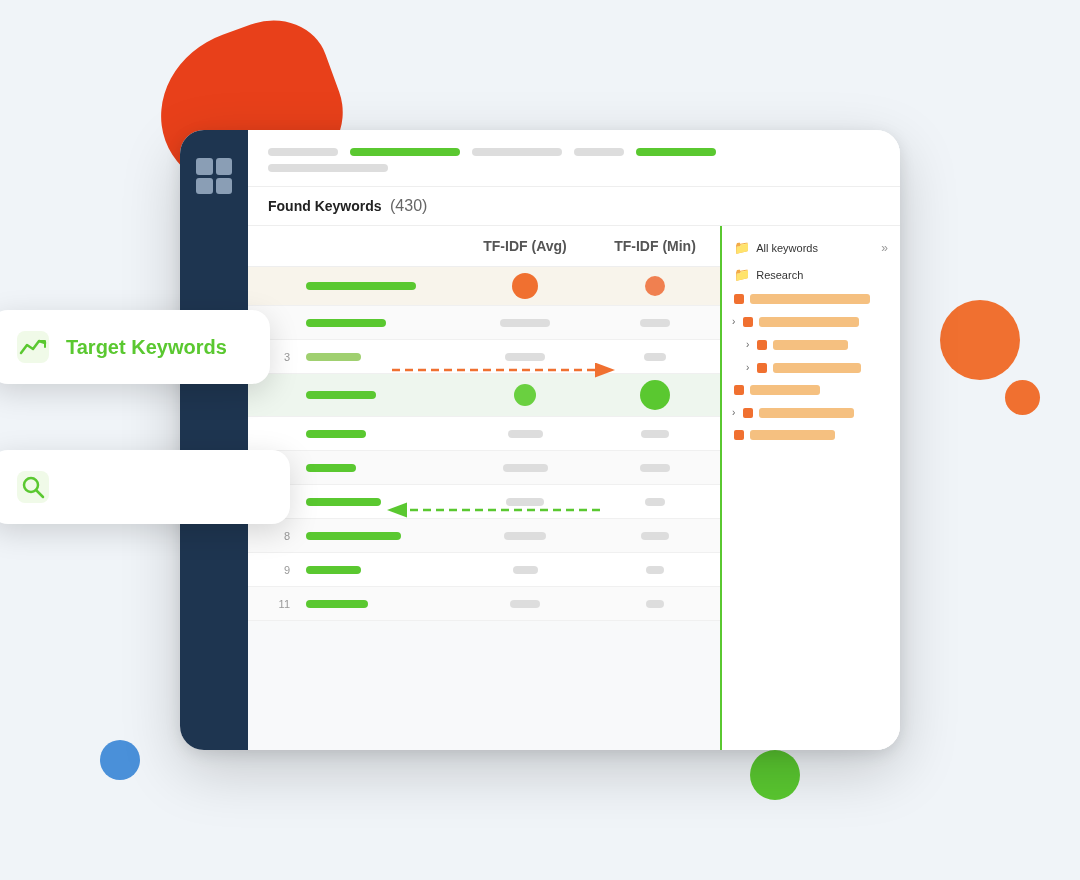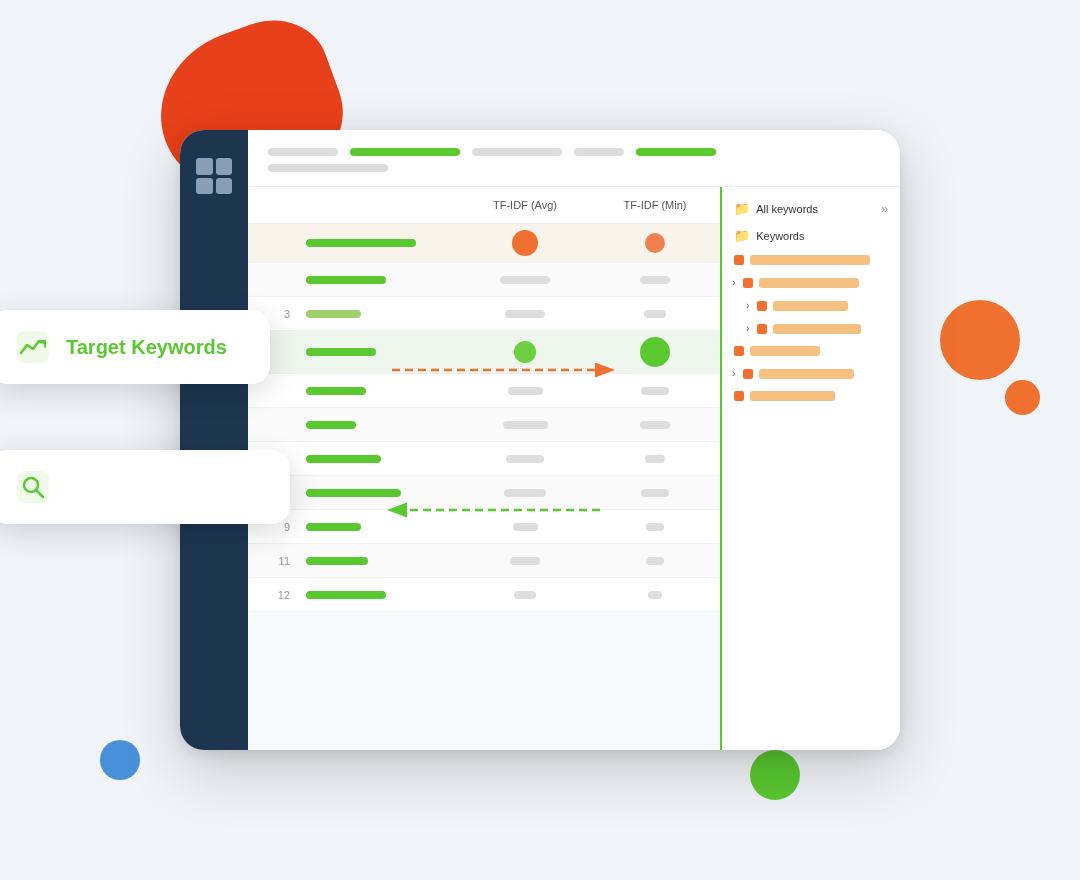--- a/index.html
+++ b/index.html
@@ -168,22 +168,22 @@
 
     .table-header {
       display: grid;
       grid-template-columns: 50px 1fr 130px 130px;
       background: #fff;
       border-bottom: 1px solid #eee;
       padding: 8px 0;
     }
 
     .th {
-      font-size: 11px;
-      font-weight: 400;
+      font-size: 14px;
+      font-weight: 700;
       color: #555;
       padding: 4px 12px;
       text-align: center;
     }
     .th:first-child { text-align: left; padding-left: 16px; }
 
     .table-body {
       overflow-y: auto;
     }
 
@@ -390,20 +390,24 @@
           <div class="ph-line ph-green" style="width:110px"></div>
           <div class="ph-line" style="width:90px"></div>
           <div class="ph-line" style="width:50px"></div>
           <div class="ph-line ph-green" style="width:80px"></div>
         </div>
         <div class="placeholder-row">
           <div class="ph-line" style="width:120px"></div>
         </div>
       </div>
 
+      <div class="found-keywords-bar">
+        <span class="found-keywords-title">Found Keywords</span>
+        <span class="found-keywords-count">(430)</span>
+      </div>
 
       <div class="table-area">
 
         <div class="table-main">
 
           <div class="table-header">
             <div class="th"></div>
             <div class="th" style="text-align:left"></div>
             <div class="th">TF-IDF (Avg)</div>
             <div class="th">TF-IDF (Min)</div>
@@ -545,49 +549,35 @@
                 <div class="kw-bar" style="width:62px"></div>
               </div>
               <div class="td">
                 <div class="tfidf-bar" style="width:30px"></div>
               </div>
               <div class="td">
                 <div class="tfidf-bar" style="width:18px"></div>
               </div>
             </div>
 
-            <div class="table-row">
-              <div class="td">
-                  <span class="row-num">12</span>
-                </div>
-              <div class="td keyword-cell">
-                <div class="kw-bar" style="width:80px"></div>
-              </div>
-              <div class="td">
-                <div class="tfidf-bar" style="width:22px"></div>
-              </div>
-              <div class="td">
-                <div class="tfidf-bar" style="width:14px"></div>
-              </div>
-            </div>
 
           </div>
         </div>
 
         <div class="right-panel">
 
           <div class="panel-item">
             <span style="font-size:13px;">📁</span>
             <span class="panel-text">All keywords</span>
             <span class="panel-arrow">»</span>
           </div>
 
           <div class="panel-item">
             <span style="font-size:13px;">📁</span>
-            <span class="panel-text">Keywords</span>
+            <span class="panel-text">Research</span>
           </div>
 
           <div class="panel-item">
             <span style="width:10px;height:10px;background:#f07030;border-radius:2px;display:inline-block;flex-shrink:0"></span>
             <div class="panel-bar" style="width:120px;height:10px;border-radius:3px;"></div>
           </div>
 
           <div class="panel-item" style="padding-left:2px">
             <span class="panel-chevron">›</span>
             <span style="width:10px;height:10px;background:#f07030;border-radius:2px;display:inline-block;flex-shrink:0"></span>

